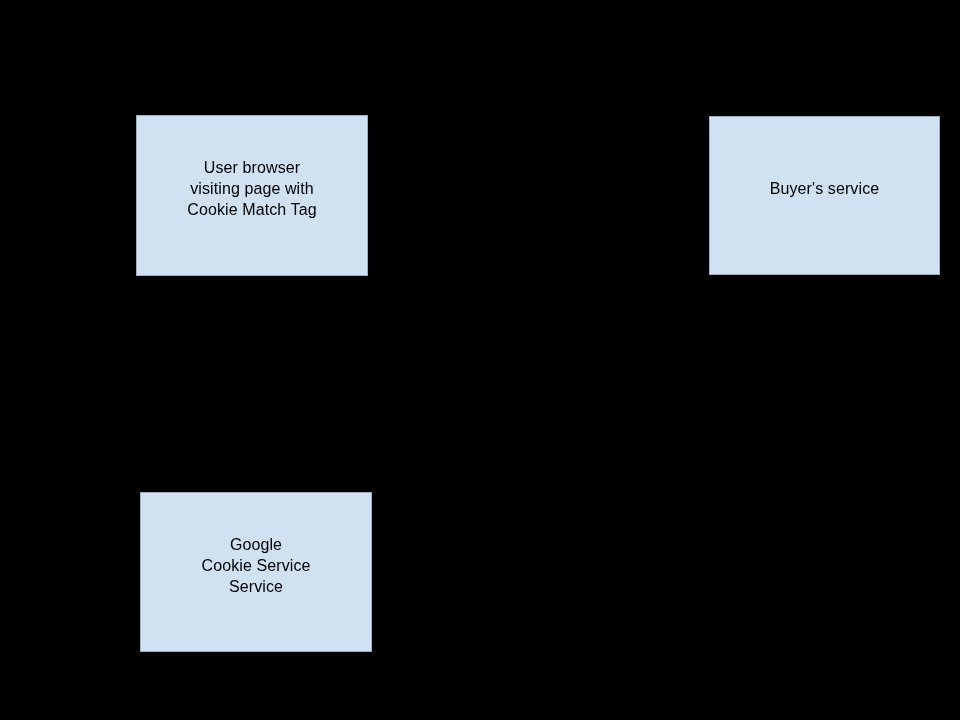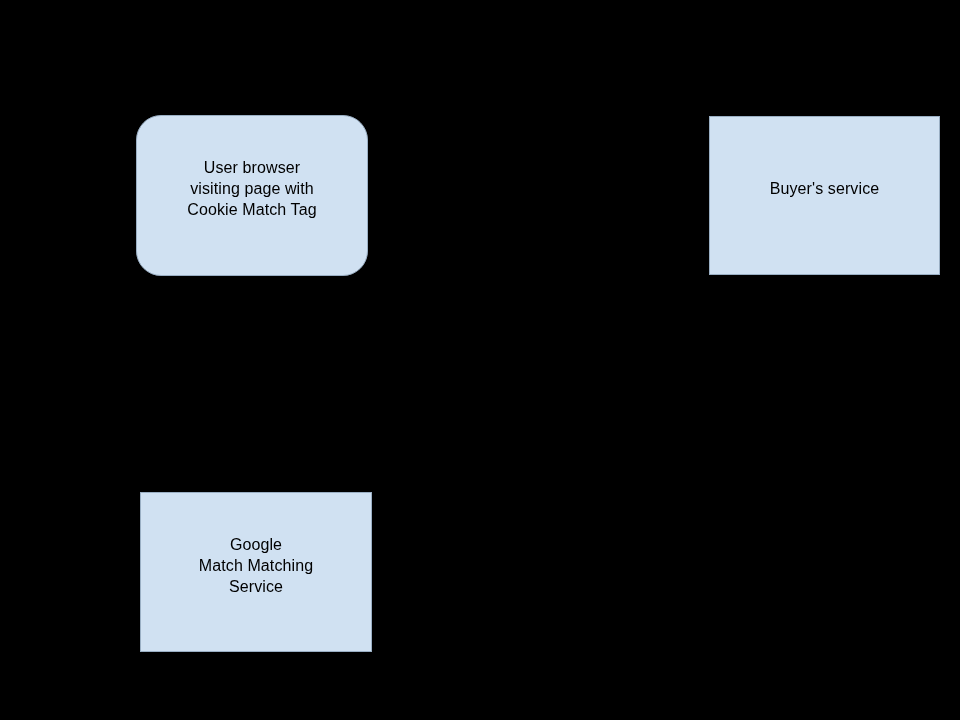--- a/index.html
+++ b/index.html
@@ -44,29 +44,29 @@
   
   #node-user-browser   { left: 136px; top: 115px; width: 232px; height: 161px; }
   #node-buyers-service { left: 697px; top: 116px; width: 231px; height: 159px; margin-left: 12px; }
   #node-google-cms     { left: 140px; top: 492px; width: 232px; height: 160px; }
 </style>
 </head>
 <body style="background: rgb(0, 0, 0);">
 
 <div id="canvas" style="width: 960px; height: 720px; background: rgb(0, 0, 0);">
 
-  <div class="node" id="node-user-browser" style="left: 136px; top: 115px; width: 232px; height: 161px; background: rgb(208, 225, 242); border-color: rgb(154, 175, 196); border-radius: 25px;">
+  <div class="node" id="node-user-browser" style="left: 136px; top: 115px; width: 232px; height: 161px; background: rgb(208, 225, 242); border-color: rgb(154, 175, 196);">
     <span class="node-label" style="color: rgb(0, 0, 0);">User browser
 visiting page with
 Cookie Match Tag</span>
   </div>
 
   <div class="node" id="node-buyers-service" style="left: 697px; top: 116px; width: 231px; height: 159px; background: rgb(208, 225, 242); border-color: rgb(154, 175, 196);">
     <span class="node-label" style="color: rgb(0, 0, 0);">Buyer's service</span>
   </div>
 
   <div class="node" id="node-google-cms" style="left: 140px; top: 492px; width: 232px; height: 160px; background: rgb(208, 225, 242); border-color: rgb(154, 175, 196);">
     <span class="node-label" style="color: rgb(0, 0, 0);">Google
-Match Matching
+Cookie Service
 Service</span>
   </div>
 
 </div>
 
 </body></html>

